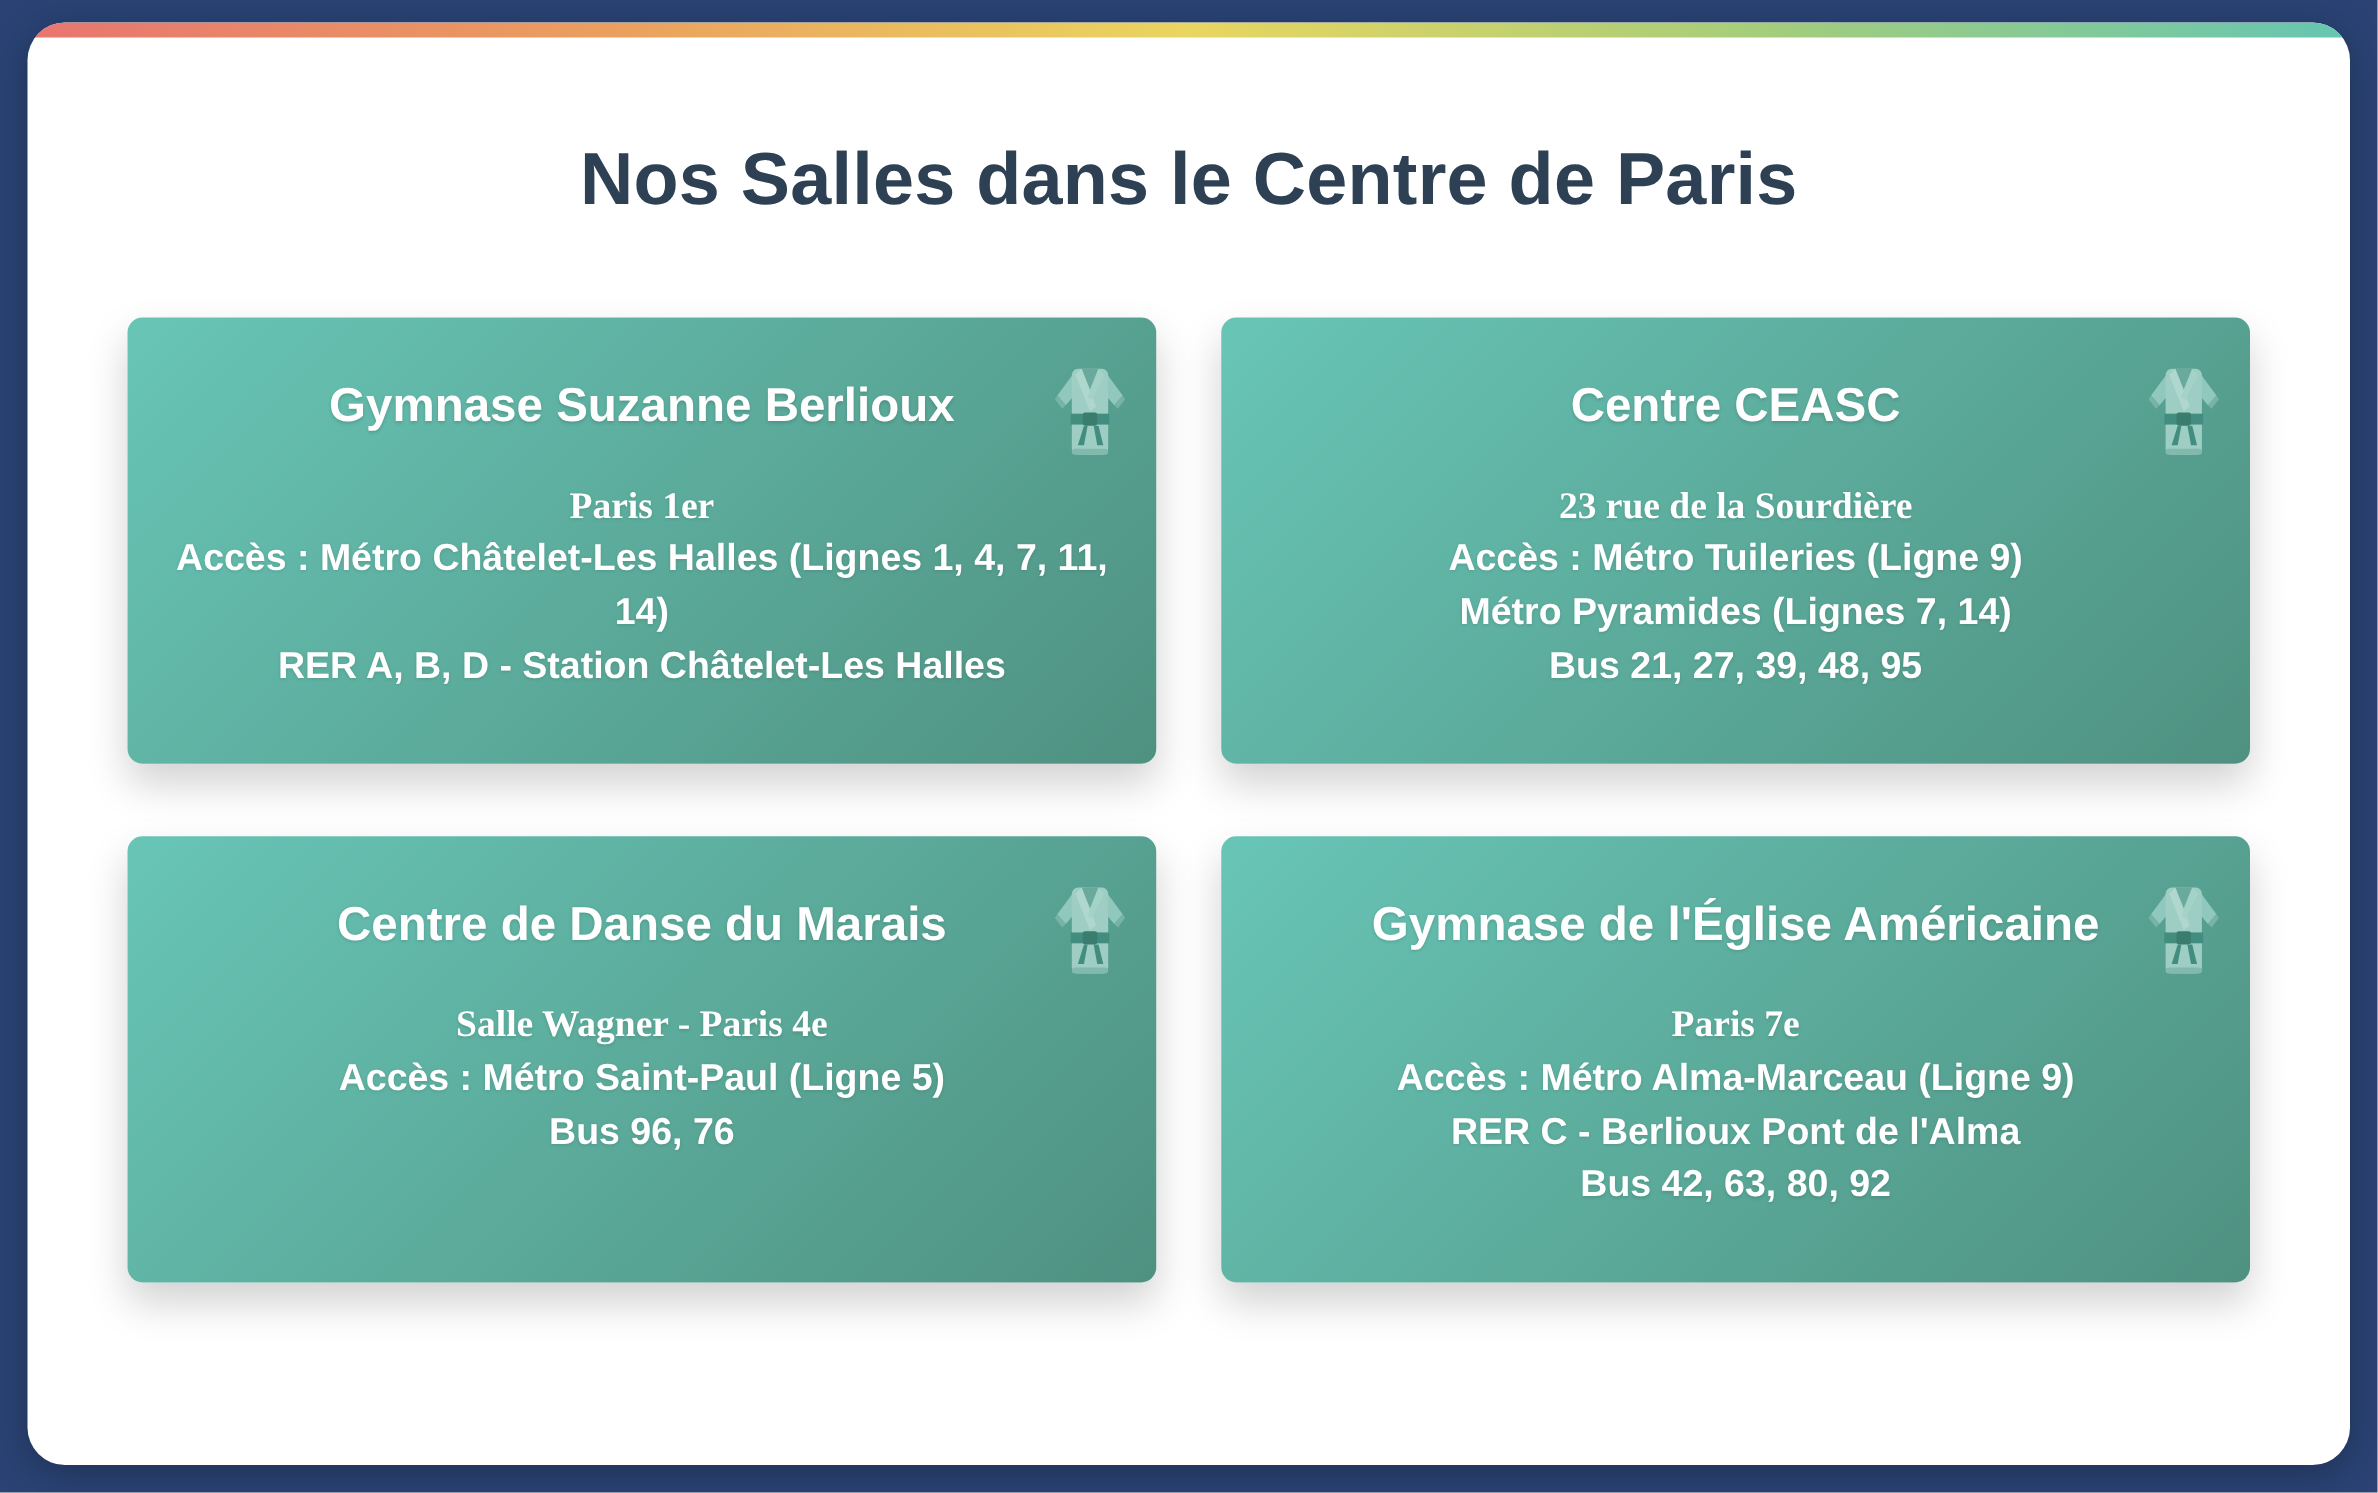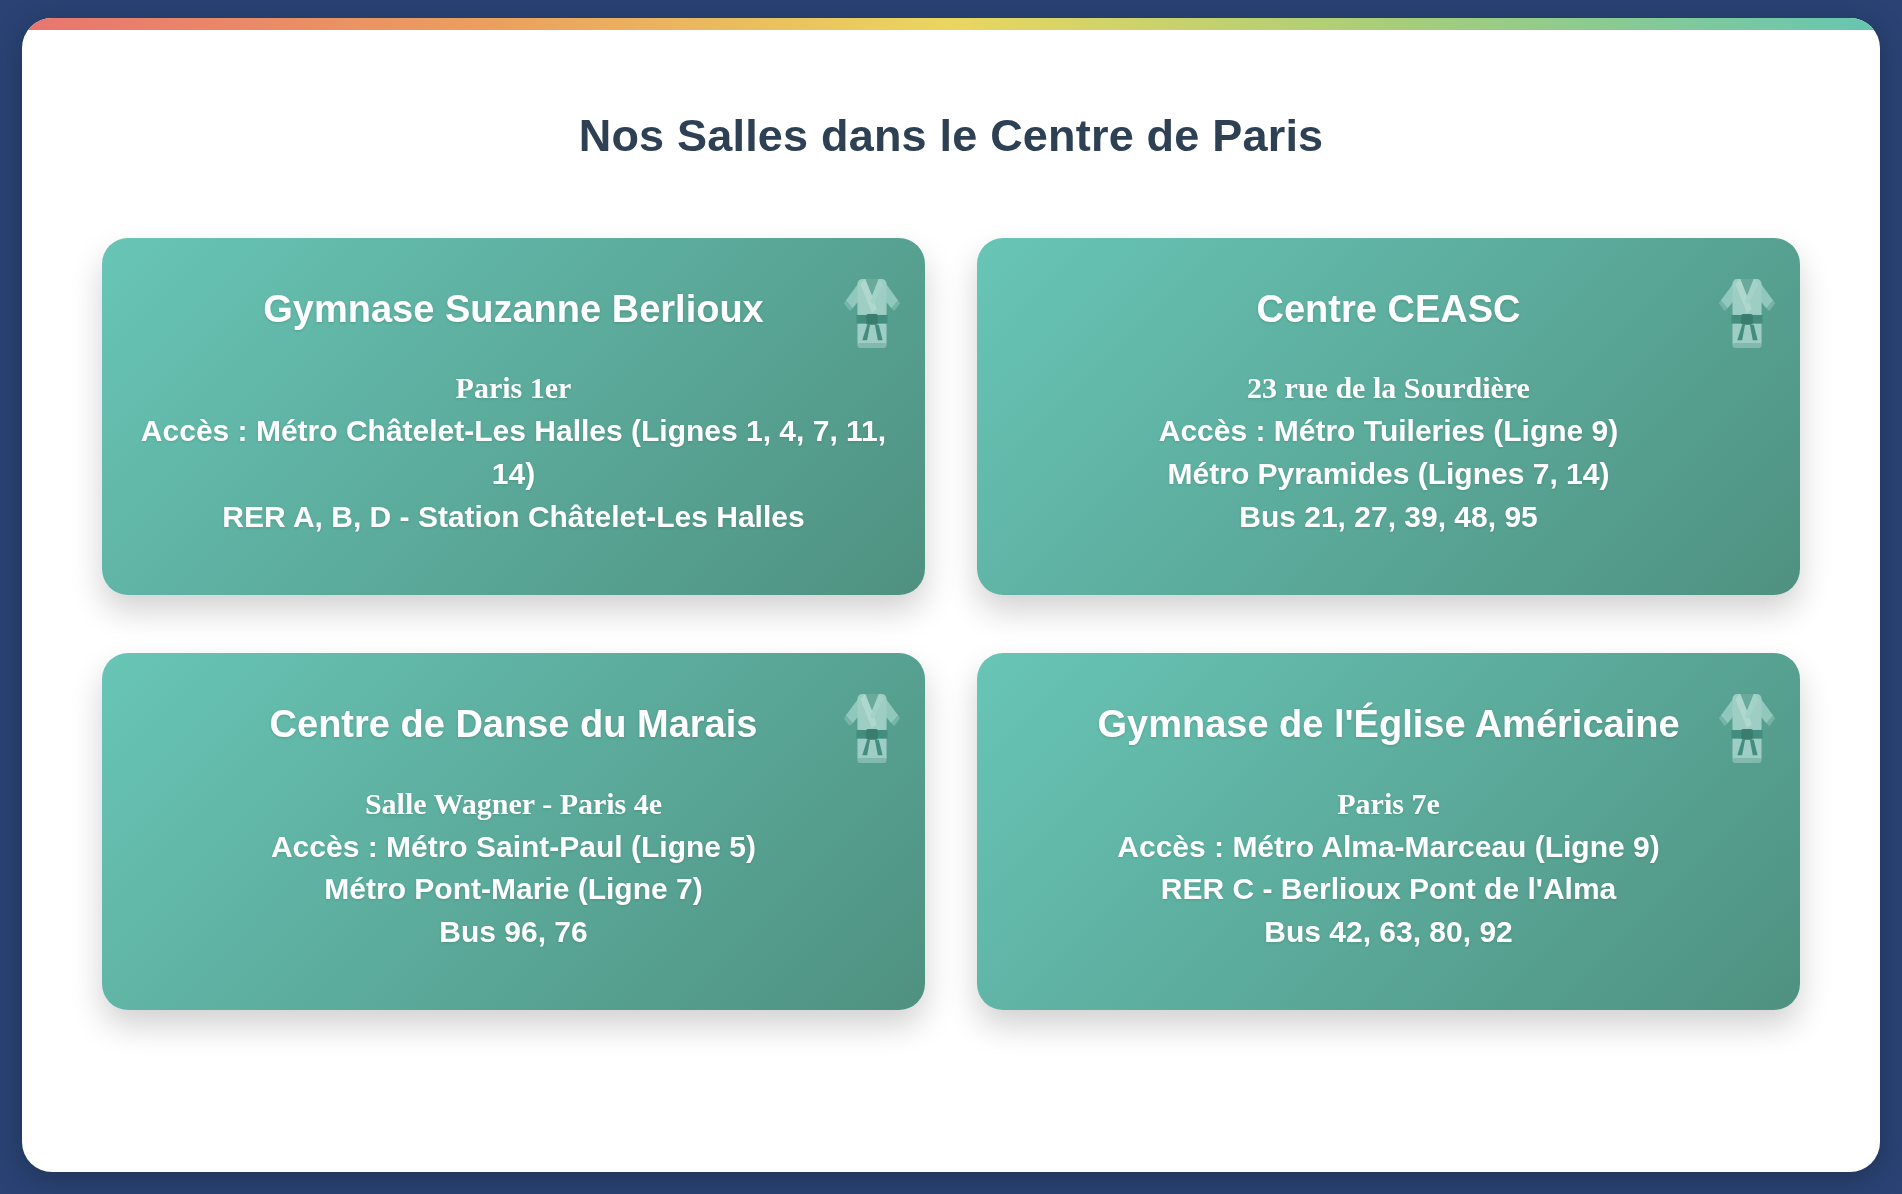--- a/index.html
+++ b/index.html
@@ -26,38 +26,38 @@
     box-shadow: 0 6px 30px rgba(0,0,0,0.25);
   }
   .top-stripe{
     height: 12px;
     width: 100%;
     background: var(--stripe-grad);
   }
   .page-title{
     margin: 80px 40px 0 40px;
     text-align: center;
-    font-size: 45px;
+    font-size: 59px;
     line-height: 1.15;
     font-weight: 700;
     color: var(--title-color);
     letter-spacing: 0.2px;
   }
   .venues-grid{
     display: grid;
     grid-template-columns: 1fr 1fr;
     gap: 58px 52px;
     padding: 0 80px;
     margin-top: 76px;
     margin-bottom: 120px;
   }
   .venue-card{
     position: relative;
     background: linear-gradient(135deg, var(--card-grad-a) 0%, var(--card-grad-b) 100%);
-    border-radius: 26px;
+    border-radius: 12px;
     color: #ffffff;
     text-align: center;
     padding: 50px 36px 56px 36px;
     box-shadow: 0 16px 32px rgba(0,0,0,0.18);
   }
   .venue-name{
     margin: 0 0 36px 0;
     font-size: 38px;
     line-height: 1.15;
     font-weight: 700;
@@ -186,21 +186,20 @@
         <path d="M35 52 L38 68 L43 68 L39 52 Z" fill="#3f8a7c"></path>
 
         <rect x="17" y="71" width="30" height="5" rx="2.5" fill="#8cc0b5"></rect>
       </svg>
     </span>
     <h3 class="venue-name">Centre de Danse du Marais</h3>
     <div class="venue-body">
       <div class="venue-location">Salle Wagner - Paris 4e</div>
       <div class="access-lines">
             <div class="access-line">Accès : Métro Saint-Paul (Ligne 5)</div>
-            <div class="access-line">Métro Pont-Marie (Ligne 7)</div>
             <div class="access-line">Bus 96, 76</div>
           </div>
     </div>
   </article>
 
   <article class="venue-card">
     <span class="kimono">
       <svg viewBox="0 0 64 80" xmlns="http://www.w3.org/2000/svg" aria-hidden="true">
 
         <path d="M19 8 L5 27 L12 35 L23 22 Z" fill="#9ed1c7"></path>

